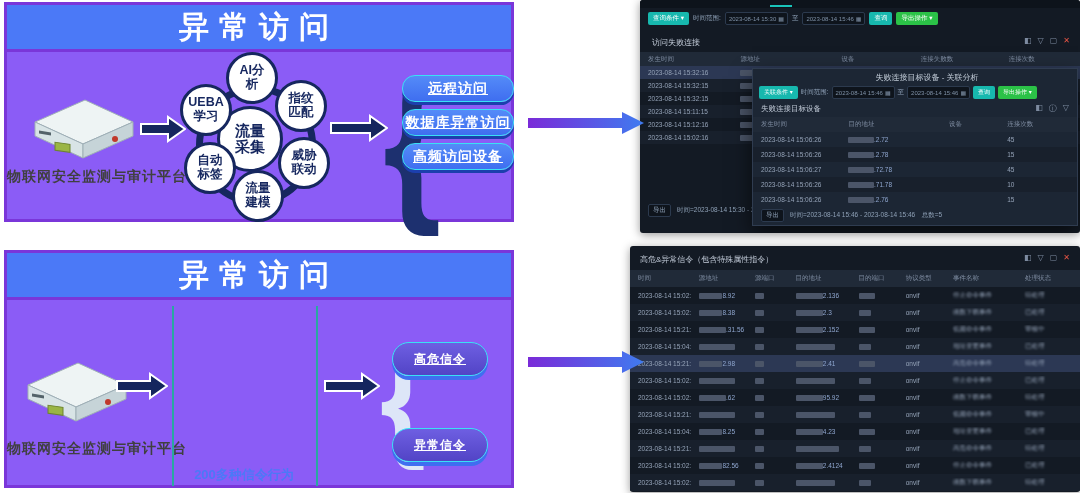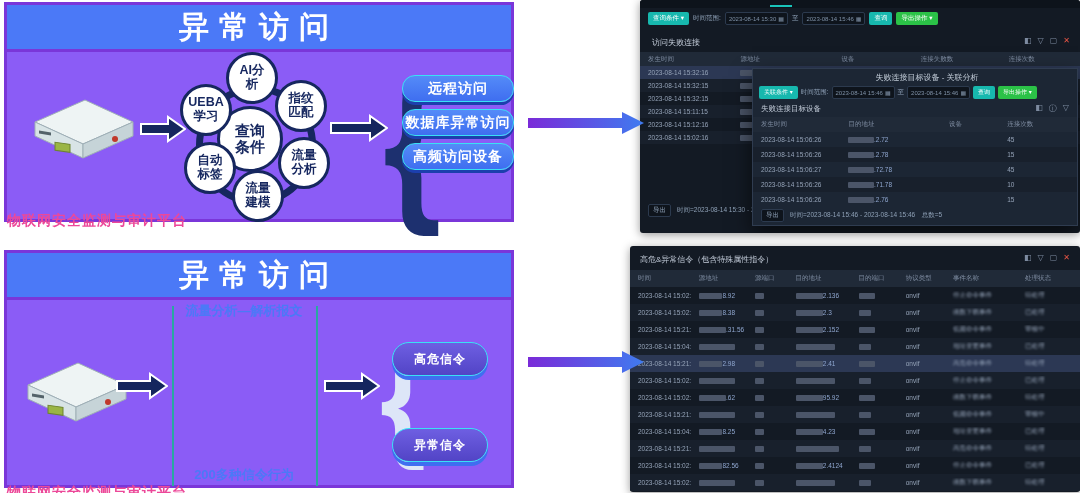--- a/index.html
+++ b/index.html
@@ -4,39 +4,39 @@
 <style>
   html,body{margin:0;padding:0;background:#fff;font-family:"Liberation Sans","DejaVu Sans",sans-serif;}
   #stage{position:relative;width:1080px;height:493px;background:#fff;overflow:hidden;}
 
   
   .panel{position:absolute;background:#8b5cf6;border:3px solid #7a36d9;box-sizing:border-box;}
   .pn1{left:4px;top:2px;width:510px;height:220px;}
   .pn2{left:4px;top:250px;width:510px;height:238px;}
   .phdr{position:absolute;left:0;right:0;top:0;height:44px;background:#4b79f7;display:flex;align-items:center;justify-content:center;
         color:#fff;font-size:30px;font-weight:bold;letter-spacing:10px;border-bottom:3px solid #7a36d9;}
-  .devlbl{position:absolute;color:#ec4899;font-weight:bold;font-size:14px;letter-spacing:1px;text-align:center;filter:blur(.4px);margin-top:44px;}
+  .devlbl{position:absolute;color:#404040;font-weight:bold;font-size:14px;letter-spacing:1px;text-align:center;filter:blur(.4px);}
   .stlbl{position:absolute;color:#4b79f7;font-weight:bold;font-size:13px;width:150px;text-align:center;filter:blur(.5px);}
   .vl{position:absolute;width:2px;top:306px;height:180px;background:#2aa8a0;}
   .vla{left:172px}.vlb{left:316px}
   .brace{position:absolute;color:#1d306f;font-size:150px;line-height:1;transform:scaleY(1.12);font-weight:bold;}
   .brace2{color:#dde6f8;font-size:118px;}
 
   .ring{position:absolute;left:196px;top:85px;width:106px;height:106px;border:7px solid #16275f;border-radius:50%;}
   .cir{position:absolute;width:52px;height:52px;border-radius:50%;background:#fff;color:#16275f;font-weight:bold;font-size:12.5px;
        display:flex;align-items:center;justify-content:center;text-align:center;line-height:1.1;border:3px solid #16275f;box-sizing:border-box;}
   .cir>span{width:36px;word-break:break-all;}
   .cc{width:66px;height:66px;left:217px;top:106px;font-size:15px;}
   .cc>span{width:34px;}
   .p0{left:226px;top:52px}.p1{left:275px;top:80px}.p2{left:278px;top:137px}
   .p3{left:232px;top:170px}.p4{left:184px;top:142px}.p5{left:180px;top:84px}
 
   .pill{position:absolute;left:402px;width:112px;height:27px;border-radius:13px;background:linear-gradient(180deg,#548bf8,#3f6ef0);
         border:1px solid #39e1f5;box-shadow:0 3px 0 #1c3fae;color:#fff;font-weight:bold;font-size:14px;
-        display:flex;align-items:center;justify-content:center;letter-spacing:1px;box-sizing:border-box;white-space:nowrap;}
+        display:flex;align-items:center;justify-content:center;letter-spacing:1px;box-sizing:border-box;white-space:nowrap;text-decoration:underline;}
   .o0{top:75px}.o1{top:109px}.o2{top:143px}.o3{top:177px}
   .pill2{left:392px;width:96px;height:34px;border-radius:17px;background:linear-gradient(180deg,#6e5fe2,#5244c6);
         box-shadow:0 4px 0 #3f6ef0;font-size:12px;}
   .q0{top:342px}.q1{top:428px}
 
   .arrow-navy,.arrow-grad,.device{position:absolute;}
   .arrow-grad{z-index:7;}
 
   
   .dash{position:absolute;background:#131a24;border-radius:3px;box-shadow:0 2px 10px rgba(0,0,0,.4);overflow:hidden;}
@@ -94,30 +94,30 @@
     <rect x="14" y="36" width="12" height="3" fill="#53636a" transform="skewY(10)"></rect>
   </svg>
   <div class="devlbl" style="left:6px;top:168px;width:182px">物联网安全监测与审计平台</div>
 
   <svg class="arrow-navy" style="left:140px;top:115px" width="46" height="28" viewBox="0 0 46 28">
     <polygon points="1,9 28,9 28,2 45,14 28,26 28,19 1,19" fill="#15265e" stroke="#fff" stroke-width="2"></polygon>
   </svg>
 
   <div class="ring"></div>
   <div class="cir cc">
-      <span>查询条件</span>
+      <span>流量采集</span>
     </div>
   <div class="cir p0">
       <span>AI分析</span>
     </div>
   <div class="cir p1">
       <span>指纹匹配</span>
     </div>
   <div class="cir p2">
-      <span>流量分析</span>
+      <span>威胁联动</span>
     </div>
   <div class="cir p3">
       <span>流量建模</span>
     </div>
   <div class="cir p5">
       <span>UEBA学习</span>
     </div>
   <div class="cir p4">
       <span>自动标签</span>
     </div>
@@ -140,21 +140,20 @@
     <rect x="30" y="46" width="15" height="8" fill="#9ab545" stroke="#6d8430" transform="skewY(8)"></rect>
     <circle cx="90" cy="47" r="3" fill="#c0392b"></circle>
     <rect x="14" y="36" width="12" height="3" fill="#53636a" transform="skewY(10)"></rect>
   </svg>
   <div class="devlbl" style="left:2px;top:440px;width:190px">物联网安全监测与审计平台</div>
   <svg class="arrow-navy" style="left:116px;top:372px" width="52" height="28" viewBox="0 0 52 28">
     <polygon points="1,9 34,9 34,2 51,14 34,26 34,19 1,19" fill="#15265e" stroke="#fff" stroke-width="2"></polygon>
   </svg>
   <div class="vl vla"></div>
   <div class="vl vlb"></div>
-  <div class="stlbl" style="left:169px;top:302px">流量分析—解析报文</div>
   <div class="stlbl" style="left:169px;top:466px">200多种信令行为</div>
   <svg class="arrow-navy" style="left:324px;top:372px" width="56" height="28" viewBox="0 0 56 28">
     <polygon points="1,9 38,9 38,2 55,14 38,26 38,19 1,19" fill="#15265e" stroke="#fff" stroke-width="2"></polygon>
   </svg>
   <div class="brace brace2" style="left:380px;top:338px">{</div>
   <div class="pill pill2 q0">高危信令</div>
   <div class="pill pill2 q1">异常信令</div>
 
   <svg class="arrow-grad" style="left:528px;top:112px" width="116" height="22" viewBox="0 0 116 22">
     <defs>

